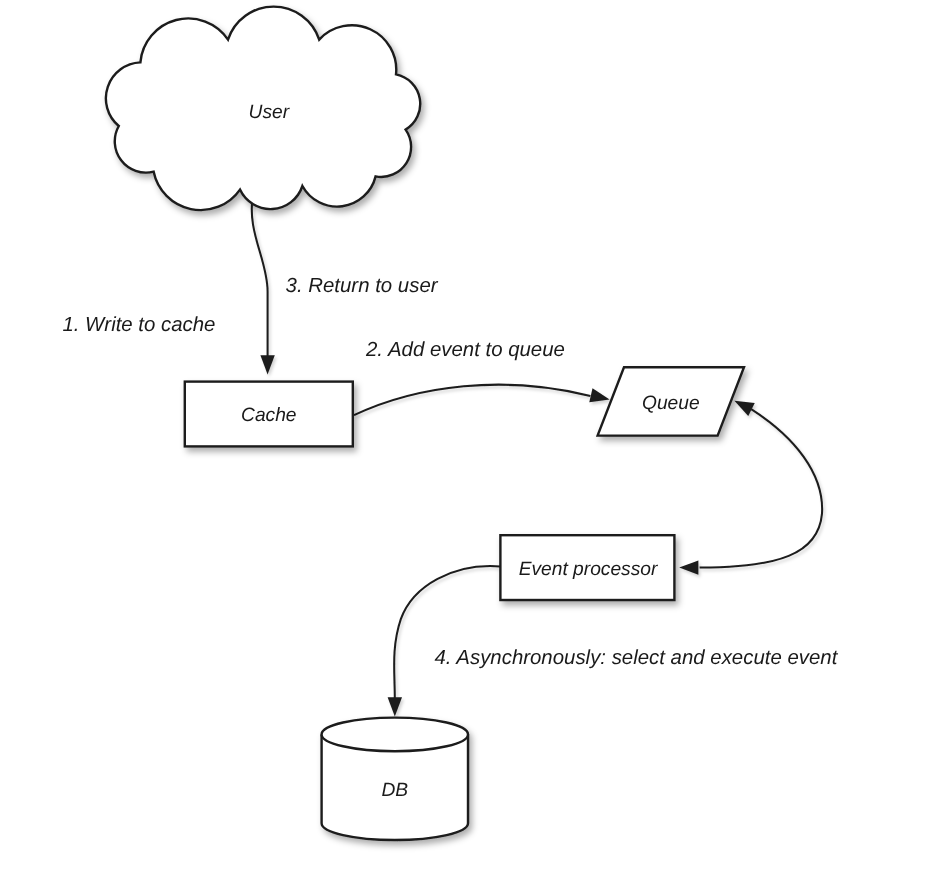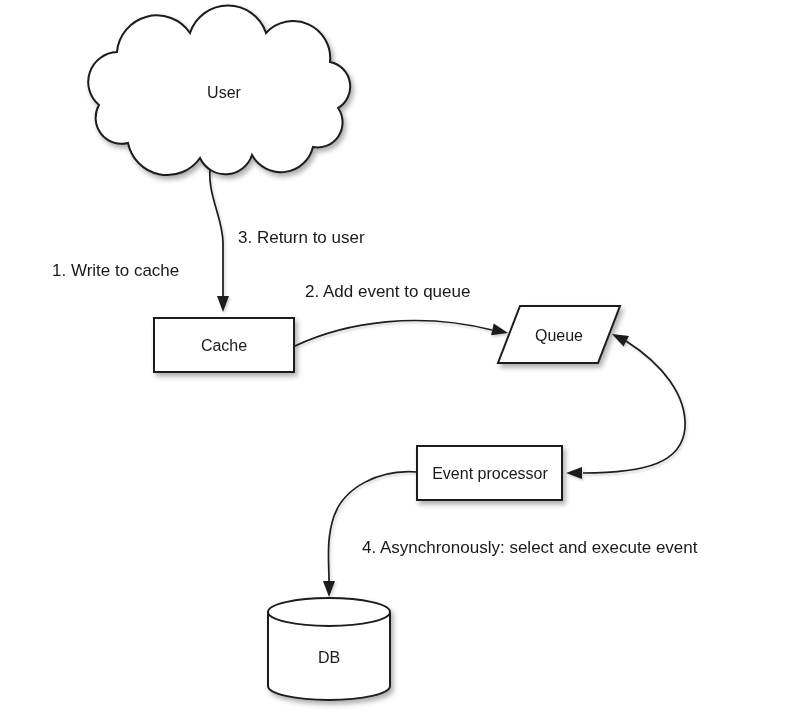--- a/index.html
+++ b/index.html
@@ -8,20 +8,21 @@
     width: 786px;
     height: 728px;
     background: #ffffff;
     overflow: hidden;
     font-family: "Liberation Sans", sans-serif;
   }
   .canvas-wrap {
     position: relative;
     width: 786px;
     height: 608px;
+    font-style: italic;
   }
   svg { display: block; }
   .node-shape {
     fill: #ffffff;
     stroke: #1c1c1c;
     stroke-width: 2;
   }
   .edge-path {
     fill: none;
     stroke: #1c1c1c;

